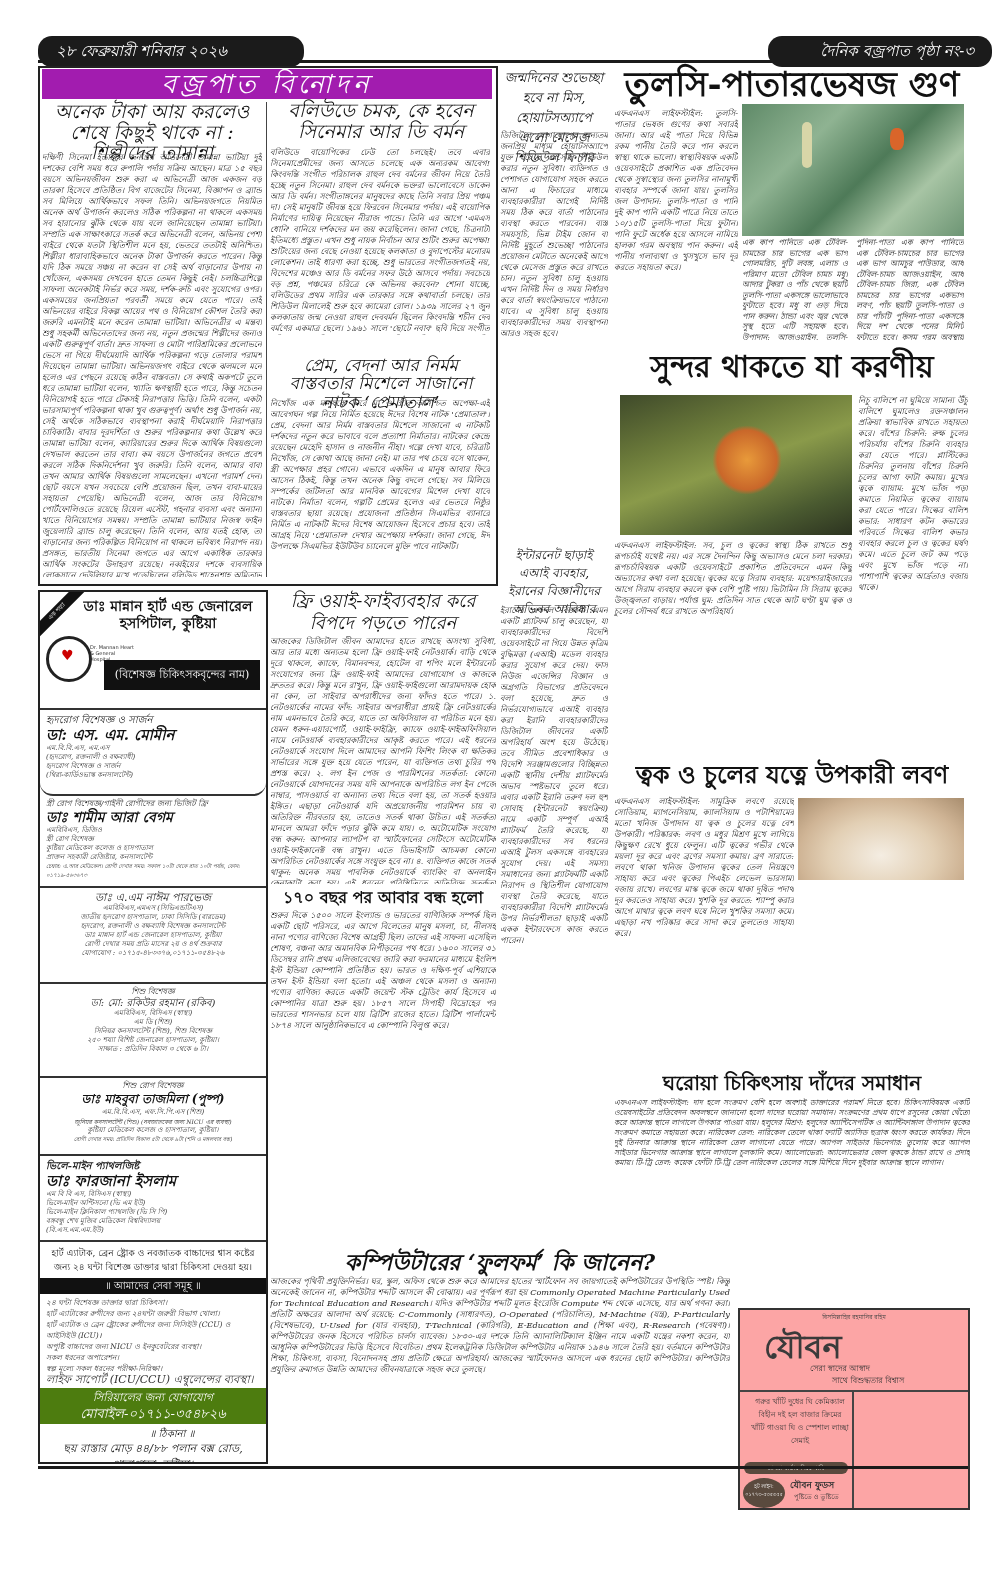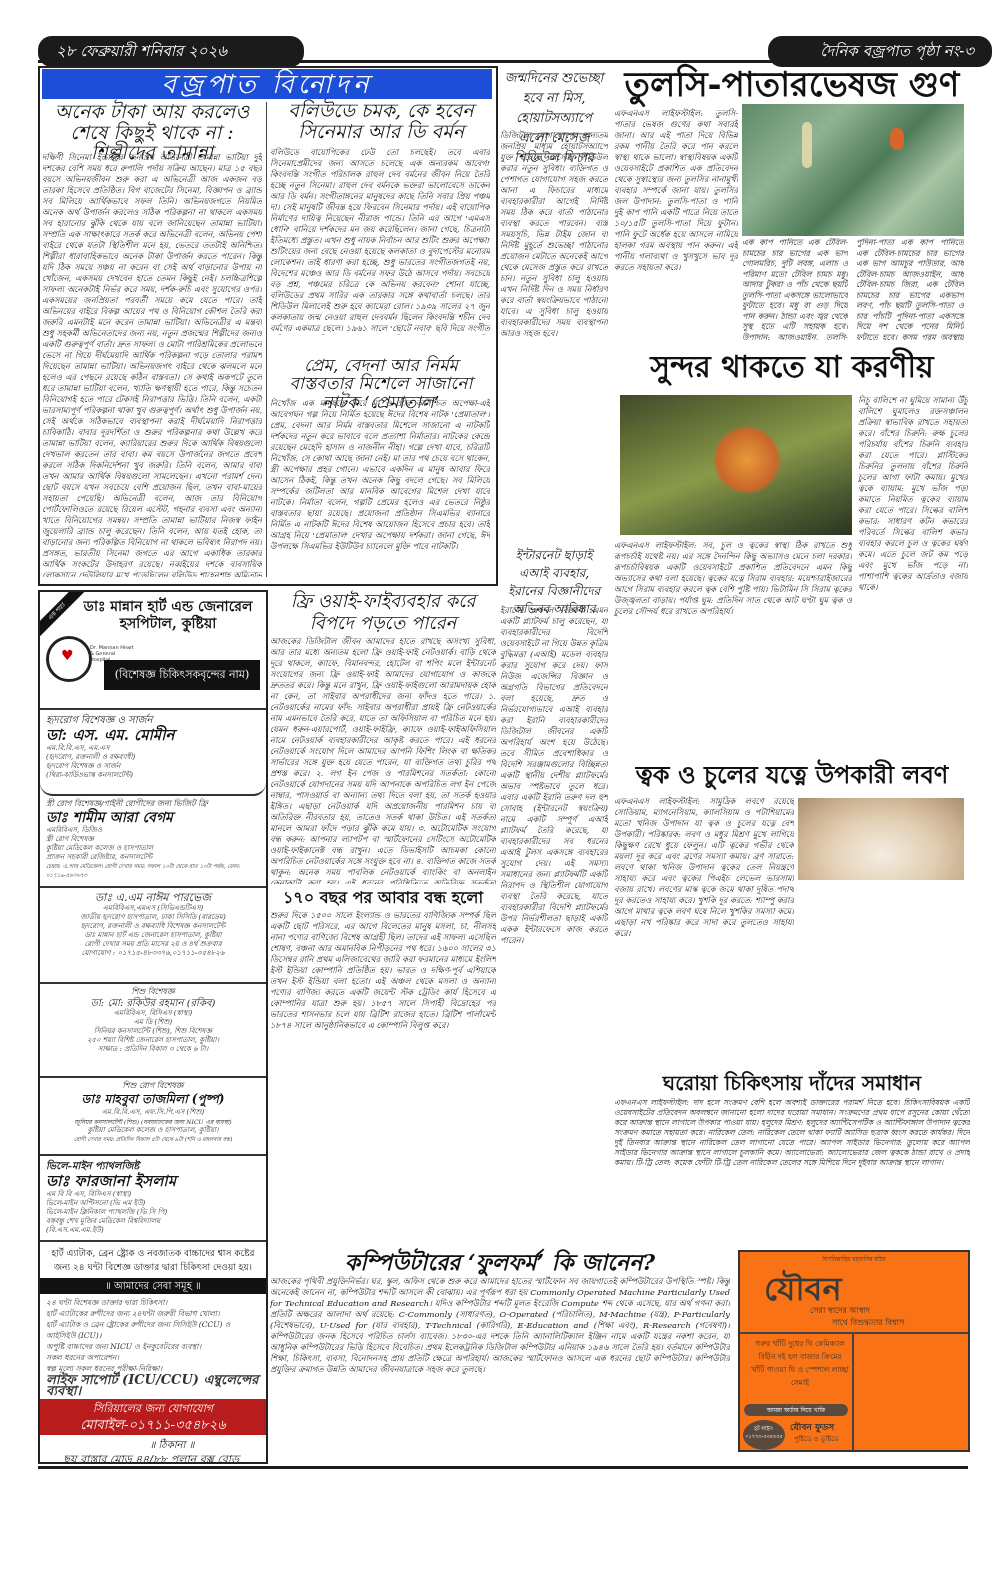--- a/index.html
+++ b/index.html
@@ -3,21 +3,21 @@
 <meta charset="utf-8">
 <style>
   html, body { margin: 0; padding: 0; background: #ffffff; }
   body { width: 1008px; height: 1584px; position: relative; overflow: hidden; font-family: "DejaVu Sans", sans-serif; color: #111; }
   .abs { position: absolute; }
   .pill { background: #1b1b1b; color: #fff; border-radius: 14px; font-family: "DejaVu Serif", serif; font-style: italic; font-size: 15px; padding: 3px 18px; white-space: nowrap; }
   .rule { background: #1b1b1b; }
   .body-text { font-size: 8.2px; line-height: 11px; text-align: justify; color: #222; overflow: hidden; font-family: "DejaVu Serif", serif; font-style: italic; }
   .head { font-family: "DejaVu Serif", serif; font-style: italic; color: #111; text-align: center; line-height: 1.08; font-weight: normal; }
   .boxed { border: 2px solid #222; }
-  .black-band { background: #1d4ed8; color: #fff; text-align: center; font-family: "DejaVu Serif", serif; font-style: italic; }
+  .black-band { background: #a21caf; color: #fff; text-align: center; font-family: "DejaVu Serif", serif; font-style: italic; }
   .photo { overflow: hidden; }
   .caption { font-size: 8px; line-height: 10.5px; font-family: "DejaVu Serif", serif; font-style: italic; color: #222; overflow: hidden; text-align: justify; }
   .ad-section { border-bottom: 2px solid #333; padding: 3px 6px; text-align: center; overflow: hidden; }
   .ad-line { font-family: "DejaVu Serif", serif; font-style: italic; font-size: 10px; line-height: 13px; color: #222; }
   .ad-name { font-family: "DejaVu Serif", serif; font-style: italic; font-weight: bold; font-size: 15px; line-height: 18px; color: #111; }
   .ad-small { font-size: 7px; line-height: 9px; color: #333; font-family: "DejaVu Serif", serif; font-style: italic; }
   .col-rule { background: #444; width: 1px; }
 </style>
 </head>
 <body>
@@ -140,40 +140,40 @@
 
   <div style="padding:4px 6px;text-align:center;font-family:'DejaVu Serif',serif;font-size:9px;line-height:14px;">হার্ট এ্যাটাক, ব্রেন ষ্ট্রোক ও নবজাতক বাচ্চাদের শ্বাস কষ্টের জন্য ২৪ ঘন্টা বিশেজ্ঞ ডাক্তার দ্বারা চিকিৎসা দেওয়া হয়।</div>
   <div style="background:#111;color:#fff;text-align:center;font-family:'DejaVu Serif',serif;font-size:10px;line-height:16px;">॥ আমাদের সেবা সমূহ ॥</div>
   <div style="padding:3px 6px;">
     <div class="ad-small" style="font-size:7.5px;line-height:11px;">২৪ ঘন্টা বিশেষজ্ঞ ডাক্তার দ্বারা চিকিৎসা।</div>
     <div class="ad-small" style="font-size:7.5px;line-height:11px;">হার্ট এ্যাটাকের রুগীদের জন্য ২৪ঘন্টা জরুরী বিভাগ খোলা।</div>
     <div class="ad-small" style="font-size:7.5px;line-height:11px;">হার্ট এ্যাটাক ও ব্রেন ষ্ট্রোকের রুগীদের জন্য সিসিইউ (CCU) ও আইসিইউ (ICU)।</div>
     <div class="ad-small" style="font-size:7.5px;line-height:11px;">অপুষ্টি বাচ্চাদের জন্য NICU ও ইনকুবেটরের ব্যবস্থা।</div>
     <div class="ad-small" style="font-size:7.5px;line-height:11px;">সকল ধরনের অপারেশন।</div>
     <div class="ad-small" style="font-size:7.5px;line-height:11px;">স্বল্প মূল্যে সকল ধরনের পরীক্ষা-নিরিক্ষা।</div>
-    <div class="ad-small" style="font-size:13px;line-height:11px;font-weight:bold;">লাইফ সাপোর্ট (ICU/CCU) এম্বুলেন্সের ব্যবস্থা।</div>
+    <div class="ad-small" style="font-size:11px;line-height:11px;">লাইফ সাপোর্ট (ICU/CCU) এম্বুলেন্সের ব্যবস্থা।</div>
   </div>
-  <div style="background:#b91c1c;color:#fff;text-align:center;padding:2px 0;">
+  <div style="background:#4d7c0f;color:#fff;text-align:center;padding:2px 0;">
     <div style="font-family:'DejaVu Serif',serif;font-style:italic;font-size:11px;line-height:15px;">সিরিয়ালের জন্য যোগাযোগ</div>
     <div style="font-family:'DejaVu Serif',serif;font-style:italic;font-size:13px;line-height:17px;">মোবাইল-০১৭১১-৩৫৪৮২৬</div>
   </div>
   <div style="text-align:center;font-family:'DejaVu Serif',serif;font-style:italic;font-size:10px;line-height:15px;margin-top:2px;margin-left:38px;">॥ ঠিকানা ॥</div>
   <div style="text-align:center;font-family:'DejaVu Serif',serif;font-style:italic;font-size:11px;line-height:16px;padding:0 6px;">ছয় রাস্তার মোড় ৪৪/৮৮ পলান বক্স রোড, থানাপাড়া, কুষ্টিয়া।</div>
 </div>
 
 <div class="abs head" style="left:270px;top:590px;width:226px;font-size:18px;line-height:22px;">ফ্রি ওয়াই-ফাইব্যবহার করে বিপদে পড়তে পারেন</div>
 <div class="abs body-text" style="left:270px;top:636px;width:226px;height:248px;">আজকের ডিজিটাল জীবন আমাদের হাতে রাখছে অসংখ্য সুবিধা, আর তার মধ্যে অন্যতম হলো ফ্রি ওয়াই-ফাই নেটওয়ার্ক। বাড়ি থেকে দূরে থাকলে, ক্যাফে, বিমানবন্দর, হোটেল বা শপিং মলে ইন্টারনেট সংযোগের জন্য ফ্রি ওয়াই-ফাই আমাদের যোগাযোগ ও কাজকে দ্রুততর করে। কিন্তু মনে রাখুন, ফ্রি ওয়াই-ফাইগুলো আরামদায়ক হোক না কেন, তা সাইবার অপরাধীদের জন্য ফাঁদও হতে পারে। ১. নেটওয়ার্কের নামের ফাঁদ: সাইবার অপরাধীরা প্রায়ই ফ্রি নেটওয়ার্কের নাম এমনভাবে তৈরি করে, যাতে তা অফিসিয়াল বা পরিচিত মনে হয়। যেমন ধরুন-এয়ারপোর্ট, ওয়াই-ফাইফ্রি, ক্যাফে ওয়াই-ফাইঅফিসিয়াল নামে নেটওয়ার্ক ব্যবহারকারীদের আকৃষ্ট করতে পারে। এই ধরনের নেটওয়ার্কে সংযোগ দিলে আমাদের আপনি ফিশিং লিংক বা ক্ষতিকর সার্ভারের সঙ্গে যুক্ত হয়ে যেতে পারেন, যা ব্যক্তিগত তথ্য চুরির পথ প্রশস্ত করে। ২. লগ ইন পেজ ও পারমিশনের সতর্কতা: কোনো নেটওয়ার্কে যোগদানের সময় যদি আপনাকে অপরিচিত লগ ইন পেজে নাম্বার, পাসওয়ার্ড বা অন্যান্য তথ্য দিতে বলা হয়, তা সতর্ক হওয়ার ইঙ্গিত। এছাড়া নেটওয়ার্ক যদি অপ্রয়োজনীয় পারমিশন চায় বা অতিরিক্ত নীরবতার হয়, তাতেও সতর্ক থাকা উচিত। এই সতর্কতা মানলে আমরা ফাঁদে পড়ার ঝুঁকি কমে যায়। ৩. অটোমেটিক সংযোগ বন্ধ করুন: আপনার ল্যাপটপ বা স্মার্টফোনের সেটিংসে অটোমেটিক ওয়াই-ফাইকানেক্ট বন্ধ রাখুন। এতে ডিভাইসটি আচমকা কোনো অপরিচিত নেটওয়ার্কের সঙ্গে সংযুক্ত হবে না। ৪. ব্যক্তিগত কাজে সতর্ক থাকুন: অনেক সময় পাবলিক নেটওয়ার্কে ব্যাংকিং বা অনলাইন কেনাকাটা করা হয়। এই ধরনের পরিস্থিতিতে অতিরিক্ত সতর্কতা প্রয়োজন।</div>
 
 <div class="abs head" style="left:270px;top:888px;width:226px;font-size:16px;line-height:20px;font-weight:bold;font-style:normal;">১৭০ বছর পর আবার বন্ধ হলো</div>
 <div class="abs body-text" style="left:270px;top:910px;width:226px;height:330px;">শুরুর দিকে ১৫০০ সালে ইংল্যান্ড ও ভারতের বাণিজ্যিক সম্পর্ক ছিল একটি ছোট পরিসরে, এর আগে বিলেতের মানুষ মসলা, চা, নীলসহ নানা পণ্যের বাণিজ্যে বিশেষ আগ্রহী ছিল। তাদের এই সাফল্য এসেছিল শোষণ, বঞ্চনা আর অমানবিক নিপীড়নের পথ ধরে। ১৬০০ সালের ৩১ ডিসেম্বর রানি প্রথম এলিজাবেথের জারি করা ফরমানের মাধ্যমে ইংলিশ ইস্ট ইন্ডিয়া কোম্পানি প্রতিষ্ঠিত হয়। ভারত ও দক্ষিণ-পূর্ব এশিয়াকে তখন ইস্ট ইন্ডিয়া বলা হতো। এই অঞ্চল থেকে মসলা ও অন্যান্য পণ্যের বাণিজ্য করতে একটি জয়েন্ট স্টক ট্রেডিং কার্য হিসেবে এ কোম্পানির যাত্রা শুরু হয়। ১৮৫৭ সালে সিপাহী বিদ্রোহের পর ভারতের শাসনভার চলে যায় ব্রিটিশ রাজের হাতে। ব্রিটিশ পার্লামেন্ট ১৮৭৪ সালে আনুষ্ঠানিকভাবে এ কোম্পানি বিলুপ্ত করে।</div>
 
 <div class="abs head" style="left:270px;top:1248px;width:460px;font-size:22px;line-height:28px;font-weight:bold;">কম্পিউটারের ‘ফুলফর্ম’ কি জানেন?</div>
 <div class="abs body-text" style="left:270px;top:1276px;width:460px;height:185px;">আজকের পৃথিবী প্রযুক্তিনির্ভর। ঘর, স্কুল, অফিস থেকে শুরু করে আমাদের হাতের স্মার্টফোন সব জায়গাতেই কম্পিউটারের উপস্থিতি স্পষ্ট। কিন্তু অনেকেই জানেন না, কম্পিউটার শব্দটি আসলে কী বোঝায়। এর পূর্ণরূপ ধরা হয় Commonly Operated Machine Particularly Used for Technical Education and Research। যদিও কম্পিউটার শব্দটি মূলত ইংরেজি Compute শব্দ থেকে এসেছে, যার অর্থ গণনা করা। প্রতিটি অক্ষরের আলাদা অর্থ রয়েছে: C-Commonly (সাধারণত), O-Operated (পরিচালিত), M-Machine (যন্ত্র), P-Particularly (বিশেষভাবে), U-Used for (যার ব্যবহার), T-Technical (কারিগরি), E-Education and (শিক্ষা এবং), R-Research (গবেষণা)। কম্পিউটারের জনক হিসেবে পরিচিত চার্লস ব্যাবেজ। ১৮৩০-এর দশকে তিনি অ্যানালিটিক্যাল ইঞ্জিন নামে একটি যন্ত্রের নকশা করেন, যা আধুনিক কম্পিউটারের ভিত্তি হিসেবে বিবেচিত। প্রথম ইলেকট্রনিক ডিজিটাল কম্পিউটার এনিয়াক ১৯৪৬ সালে তৈরি হয়। বর্তমানে কম্পিউটার শিক্ষা, চিকিৎসা, ব্যবসা, বিনোদনসহ প্রায় প্রতিটি ক্ষেত্রে অপরিহার্য। আজকের স্মার্টফোনও আসলে এক ধরনের ছোট কম্পিউটার। কম্পিউটার প্রযুক্তির ক্রমাগত উন্নতি আমাদের জীবনযাত্রাকে সহজ করে তুলছে।</div>
 
-<div class="abs" style="left:738px;top:1250px;width:228px;height:198px;border:2px solid #333;background:#f97316;overflow:hidden;">
+<div class="abs" style="left:738px;top:1308px;width:228px;height:198px;border:2px solid #333;background:#fca5a5;overflow:hidden;">
   <div style="height:80px;border-bottom:2px solid #444;position:relative;">
     <div style="position:absolute;left:0;top:2px;width:100%;text-align:center;font-size:6px;color:#444;">বিসমিল্লাহির রহমানির রহিম</div>
     <div style="position:absolute;left:24px;top:12px;font-family:'DejaVu Serif',serif;font-weight:bold;font-size:32px;color:#3a3a3a;">যৌবন</div>
     <div style="position:absolute;left:70px;top:52px;font-size:8px;color:#333;">সেরা স্বাদের আস্বাদ</div>
     <div style="position:absolute;left:92px;top:64px;font-size:8px;color:#333;">সাথে বিশুদ্ধতার বিশ্বাস</div>
   </div>
   <div style="position:absolute;left:0;top:82px;width:112px;height:116px;border-right:2px solid #444;">
     <div style="padding:3px;font-size:7.5px;line-height:13px;color:#333;text-align:center;margin-left:8px;">গরুর খাঁটি দুধের ঘি কেমিক্যাল বিহীন দই হল বাজার ক্রিমের খাঁটি গাওয়া ঘি ও স্পেশাল লাচ্ছা সেমাই</div>
     <div style="position:absolute;left:4px;top:70px;width:104px;height:12px;background:#5a4a3e;color:#fff;font-size:6px;line-height:12px;text-align:center;border-radius:6px;">আমরা অর্ডার নিয়ে থাকি</div>
     <div style="position:absolute;left:3px;top:86px;width:42px;height:26px;background:#5a4a3e;color:#fff;font-size:5px;line-height:8px;text-align:center;border-radius:50%;padding-top:4px;">হট লাইন: ০১৭৭৩-৫৩৫৫৫৫</div>

